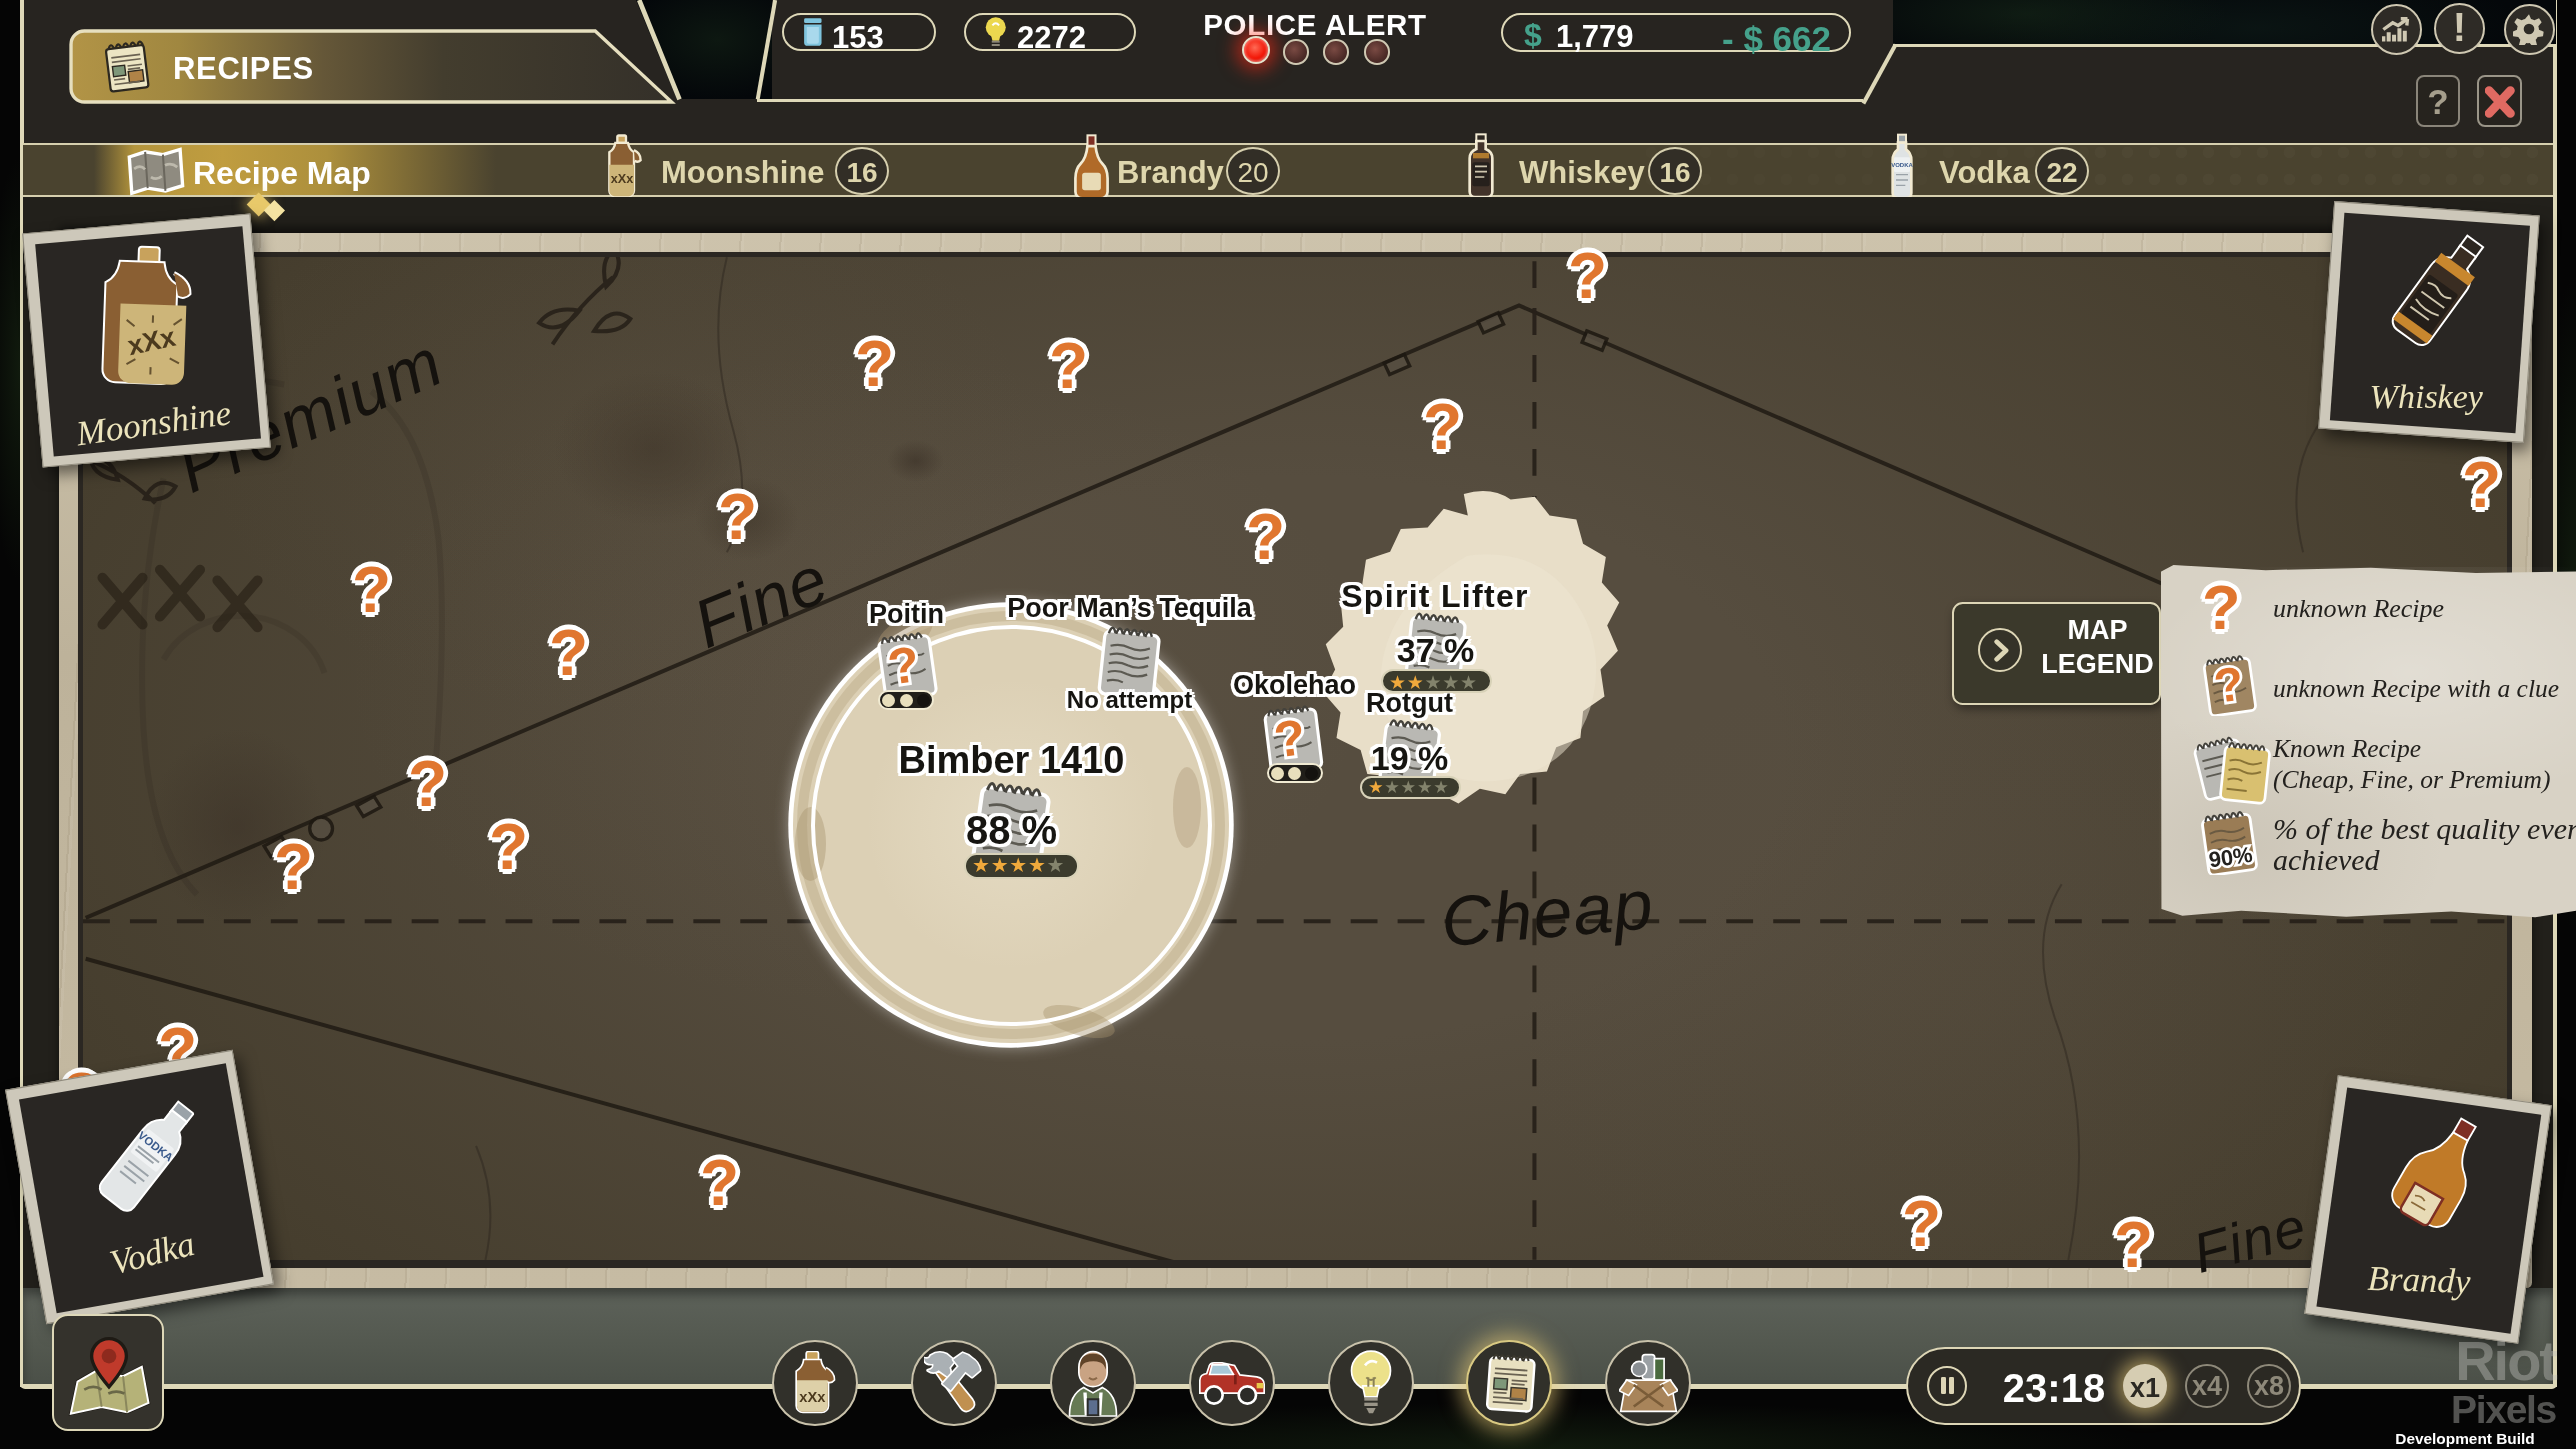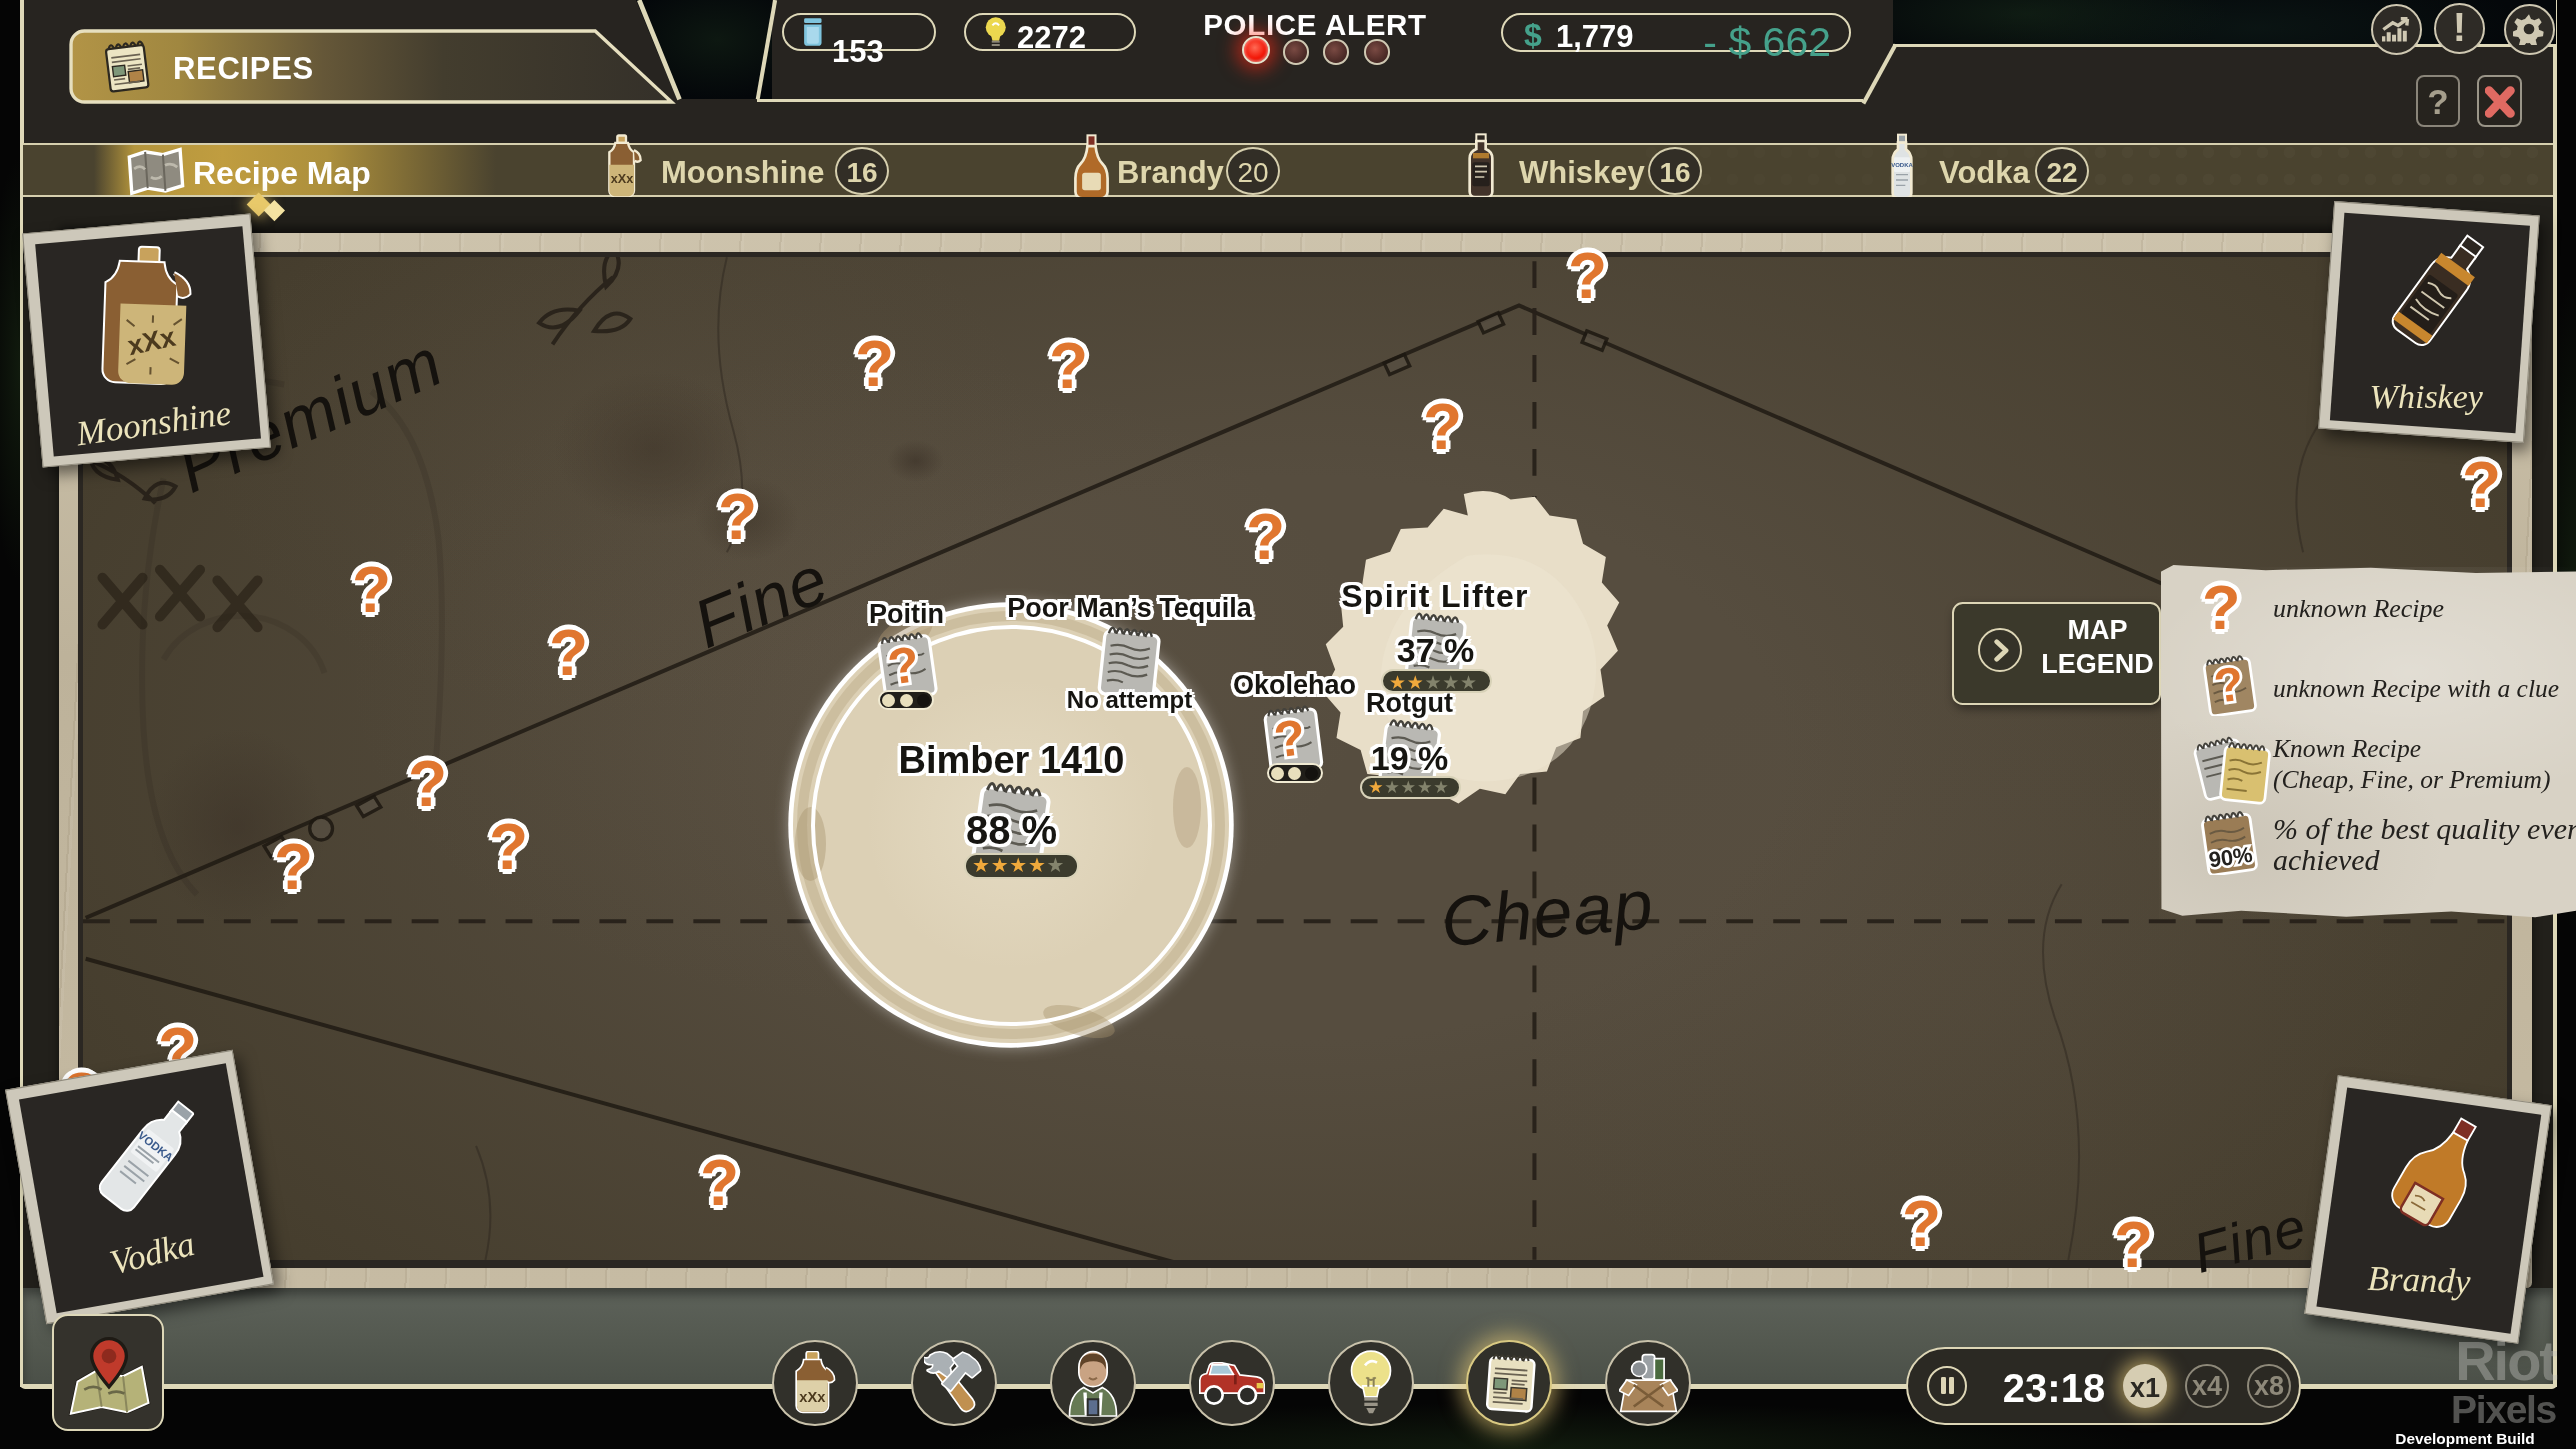--- a/index.html
+++ b/index.html
@@ -76,41 +76,41 @@
     </svg>
   </div>
   <div style="left:173px;top:51px;color:#fff;font-size:31px;font-weight:bold;letter-spacing:0.7px;">RECIPES</div>
 
   <div style="left:782px;top:12.7px;width:154px;height:38px;background:#272420;border:2px solid #ded8b8;border-radius:19px;"></div>
   <svg style="left:800px;top:17.4px;" width="27" height="29.5" viewBox="0 0 40 44">
     <rect x="6" y="2" width="26" height="7" rx="2" fill="#7fc4dd"></rect>
     <path d="M6,11 h26 v27 a5,5 0 0 1 -5,5 h-16 a5,5 0 0 1 -5,-5 z" fill="#7fc4dd"></path>
     <path d="M10,15 h18 v22 a3,3 0 0 1 -3,3 h-12 a3,3 0 0 1 -3,-3 z" fill="#a9d9ec"></path>
   </svg>
-  <div style="left:832px;top:19.5px;color:#fff;font-size:31px;font-weight:bold;margin-top:14px;">153</div>
+  <div style="left:832px;top:19.5px;color:#fff;font-size:31px;font-weight:bold;">153</div>
   <div style="left:964px;top:12.7px;width:172px;height:38px;background:#272420;border:2px solid #ded8b8;border-radius:19px;"></div>
   <svg style="left:981px;top:16px;" width="29.5" height="32" viewBox="0 0 44 48">
     <circle cx="22" cy="17" r="15" fill="#ecd84f"></circle>
     <path d="M15,29 h14 l-2,8 h-10 z" fill="#ecd84f"></path>
     <rect x="16" y="37" width="12" height="3" fill="#8b8678"></rect>
     <rect x="16" y="42" width="12" height="3" fill="#8b8678"></rect>
     <path d="M17,14 q5,-6 10,0" stroke="#fff" stroke-width="3" fill="none"></path>
   </svg>
   <div style="left:1017px;top:19.5px;color:#fff;font-size:31px;font-weight:bold;">2272</div>
 
   <div style="left:1181px;top:8px;width:268px;text-align:center;color:#fff;font-size:29.5px;font-weight:bold;letter-spacing:0.7px;white-space:nowrap;">POLICE ALERT</div>
   <div style="left:1242px;top:36px;width:28px;height:28px;border-radius:50%;background:radial-gradient(circle at 45% 40%,#ff6a55,#f21505 55%,#b30d02);box-shadow:0 0 17.4px 6.7px rgba(255,40,20,.55),0 0 2.7px 1.3px rgba(255,255,255,.4) inset;border:2px solid #e8e2cc;"></div>
   <div style="left:1283px;top:39px;width:25.5px;height:25.5px;border-radius:50%;background:radial-gradient(circle at 42% 38%,#7a4a43,#4e2c28 60%,#38201d);border:2px solid #cfc8b2;"></div>
   <div style="left:1323px;top:39px;width:25.5px;height:25.5px;border-radius:50%;background:radial-gradient(circle at 42% 38%,#7a4a43,#4e2c28 60%,#38201d);border:2px solid #cfc8b2;"></div>
   <div style="left:1364px;top:39px;width:25.5px;height:25.5px;border-radius:50%;background:radial-gradient(circle at 42% 38%,#7a4a43,#4e2c28 60%,#38201d);border:2px solid #cfc8b2;"></div>
 
   <div style="left:1501px;top:12.7px;width:350px;height:39px;background:#272420;border:2px solid #ded8b8;border-radius:20px;"></div>
   <div style="left:1524px;top:17.4px;color:#45a18b;font-size:32px;font-weight:bold;">$</div>
   <div style="left:1556px;top:19px;color:#fff;font-size:31px;font-weight:bold;">1,779</div>
-  <div style="left:1680px;top:19px;width:151px;text-align:right;color:#45a18b;font-size:41px;font-weight:normal;">- $ 662</div>
+  <div style="left:1680px;top:19px;width:151px;text-align:right;color:#45a18b;font-size:35px;font-weight:bold;">- $ 662</div>
 
   <div style="left:2371px;top:4px;width:51px;height:51px;border-radius:50%;background:#2e2b26;border:2.7px solid #cfc8b2;"></div>
   <svg style="left:2382px;top:16px;" width="29.5" height="27" viewBox="0 0 44 40">
     <path d="M2,38 L2,30 M10,38 L10,24 M18,38 L18,28 M26,38 L26,18 M34,38 L34,22" stroke="#cfc8b2" stroke-width="6" fill="none"></path>
     <path d="M2,20 L16,10 L24,14 L38,4" stroke="#cfc8b2" stroke-width="5" fill="none"></path>
     <path d="M38,4 l-10,0 m10,0 l-1,10" stroke="#cfc8b2" stroke-width="5" fill="none"></path>
   </svg>
   <div style="left:2434px;top:2.7px;width:51px;height:51px;border-radius:50%;background:#2e2b26;border:2.7px solid #cfc8b2;"></div>
   <div style="left:2434px;top:5.4px;width:51px;text-align:center;color:#cfc8b2;font-size:40px;font-weight:bold;">!</div>
   <div style="left:2504px;top:4px;width:51px;height:51px;border-radius:50%;background:#2e2b26;border:2.7px solid #cfc8b2;"></div>

